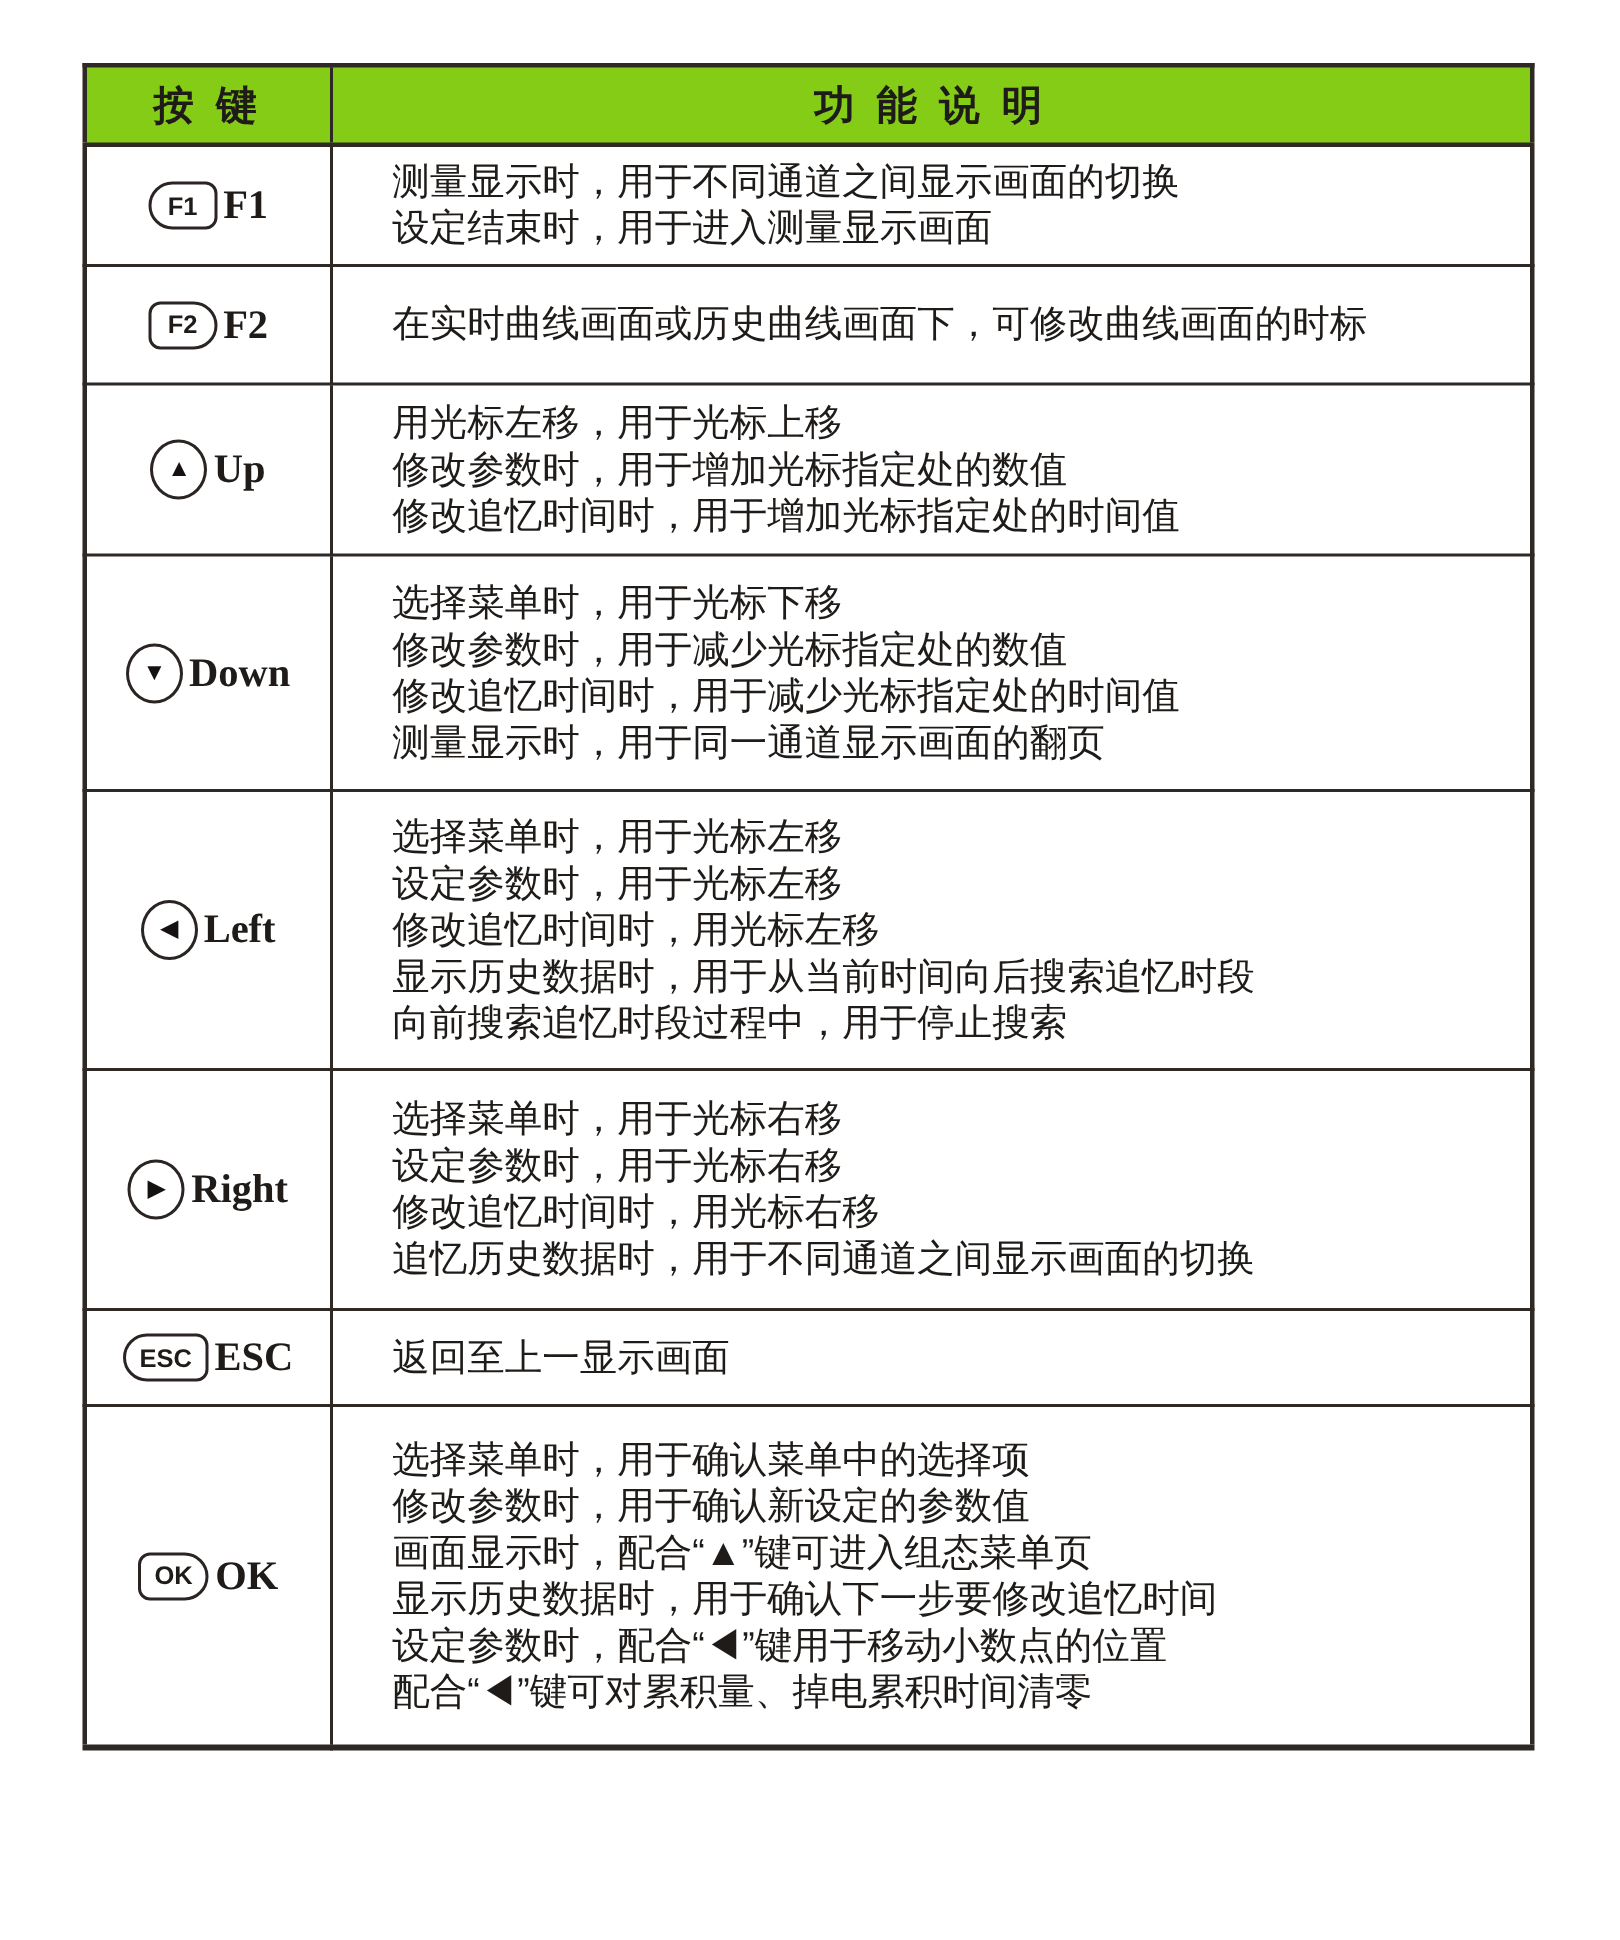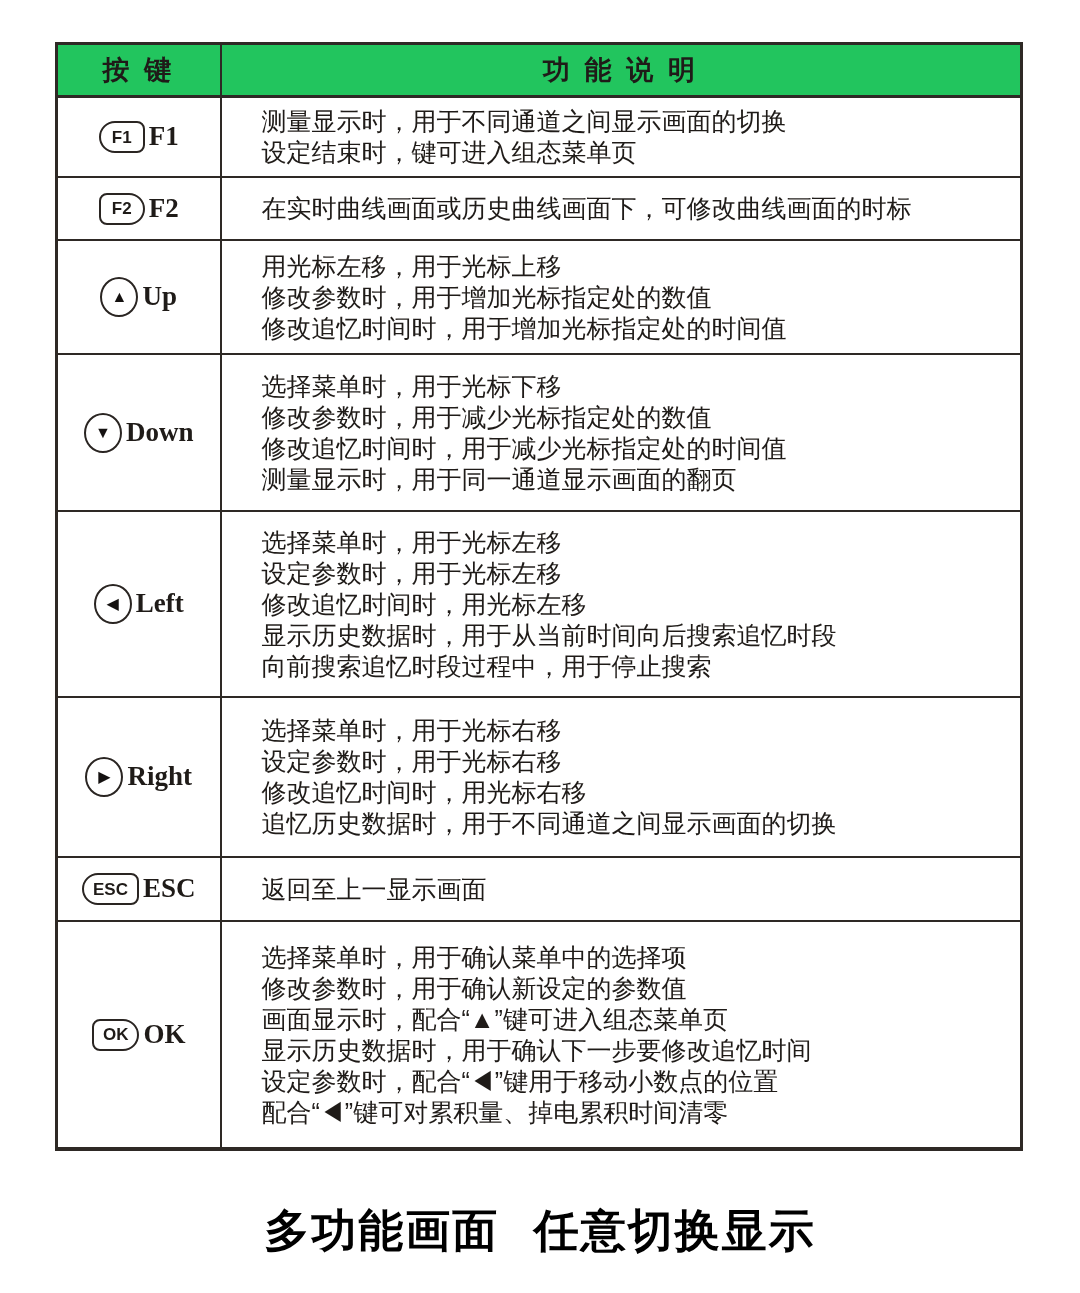--- a/index.html
+++ b/index.html
@@ -20,21 +20,21 @@
     border-collapse: collapse;
     table-layout: fixed;
     border: 3px solid #2e2925;
     border-bottom-width: 4px;
   }
   col.col-key  { width: 164px; }
   th, td { border: 2px solid #2e2925; }
 
   th.hcell {
     height: 53px;
-    background: #22c55e;
+    background: #84cc16;
     border-bottom-width: 3px;
     font-family: "Liberation Serif", serif;
     font-weight: bold;
     font-size: 27px;
     letter-spacing: 4px;
     text-align: center;
     vertical-align: middle;
     color: #1f1b18;
   }
 
@@ -107,25 +107,25 @@
 
       <tr style="height:78px">
         <td class="key-cell">
           <span class="key-stack">
             <span class="keycap cap-left">F1</span>
             <span class="key-label">F1</span>
           </span>
         </td>
         <td class="desc-cell">
           <div class="line">测量显示时，用于不同通道之间显示画面的切换</div>
-          <div class="line">设定结束时，键可进入组态菜单页</div>
-        </td>
-      </tr>
-
-      <tr style="height:63px">
+          <div class="line">设定结束时，用于进入测量显示画面</div>
+        </td>
+      </tr>
+
+      <tr style="height:79px">
         <td class="key-cell">
           <span class="key-stack">
             <span class="keycap cap-right">F2</span>
             <span class="key-label">F2</span>
           </span>
         </td>
         <td class="desc-cell">
           <div class="line">在实时曲线画面或历史曲线画面下，可修改曲线画面的时标</div>
         </td>
       </tr>
@@ -223,15 +223,14 @@
           <div class="line">画面显示时，配合“▲”键可进入组态菜单页</div>
           <div class="line">显示历史数据时，用于确认下一步要修改追忆时间</div>
           <div class="line">设定参数时，配合“◀”键用于移动小数点的位置</div>
           <div class="line">配合“◀”键可对累积量、掉电累积时间清零</div>
         </td>
       </tr>
 
     </tbody>
   </table>
 
-  <div class="caption">多功能画面 任意切换显示</div>
 
 </div>
 
 </body></html>

